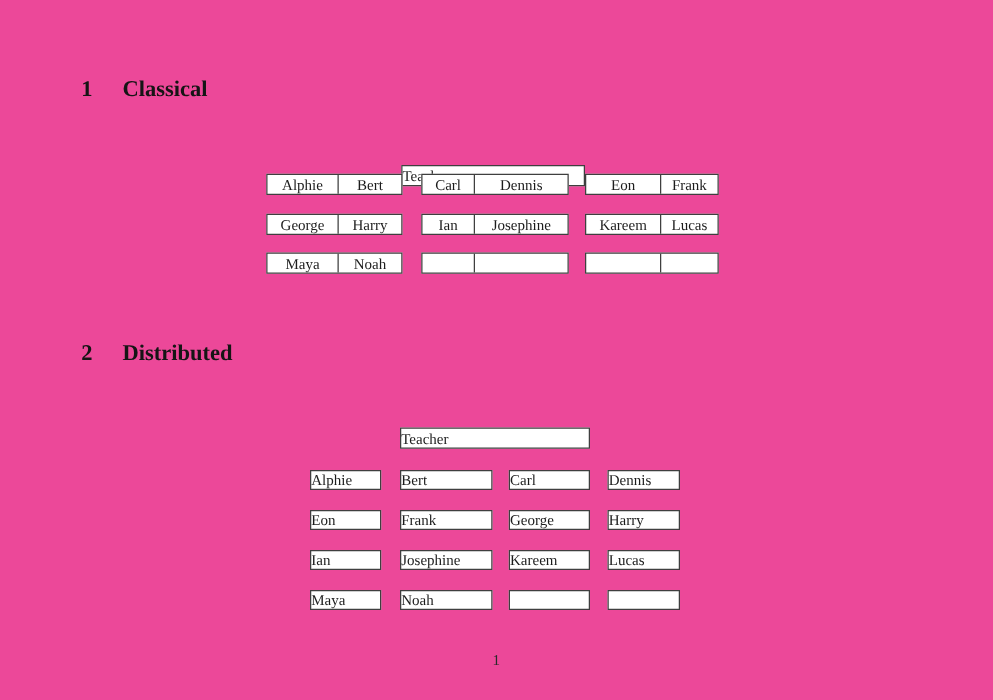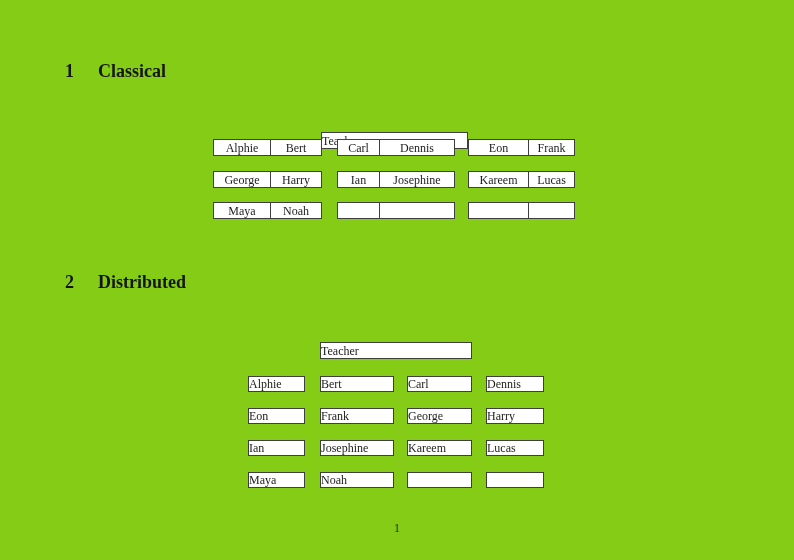--- a/index.html
+++ b/index.html
@@ -4,21 +4,21 @@
 <style>
   html, body {
     margin: 0;
     padding: 0;
     background: #ffffff;
   }
   .page {
     position: relative;
     width: 794px;
     height: 560px;
-    background: #84cc16;
+    background: #ec4899;
     font-family: "Liberation Serif", "DejaVu Serif", serif;
     color: #1c1c1c;
     overflow: hidden;
   }
   .heading {
     position: absolute;
     font-weight: bold;
     font-size: 18px;
     line-height: 1.2;
     white-space: nowrap;

